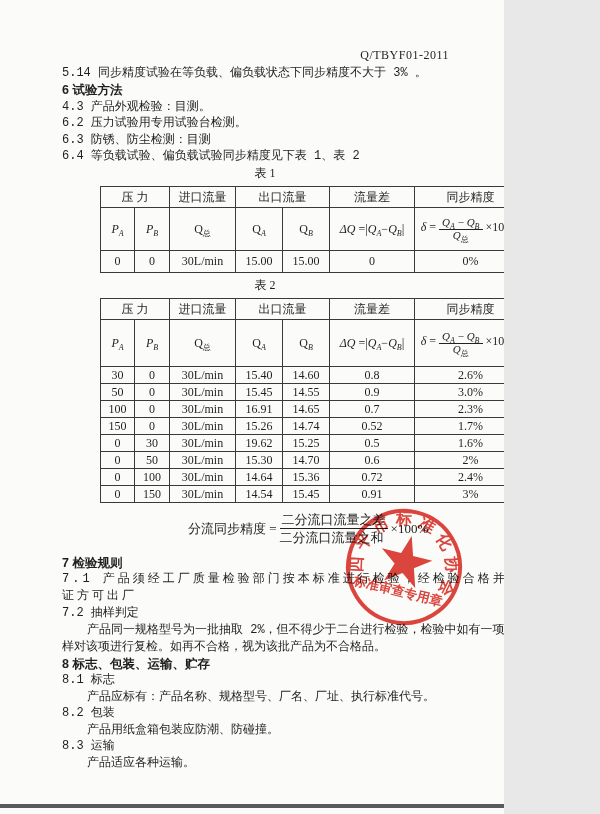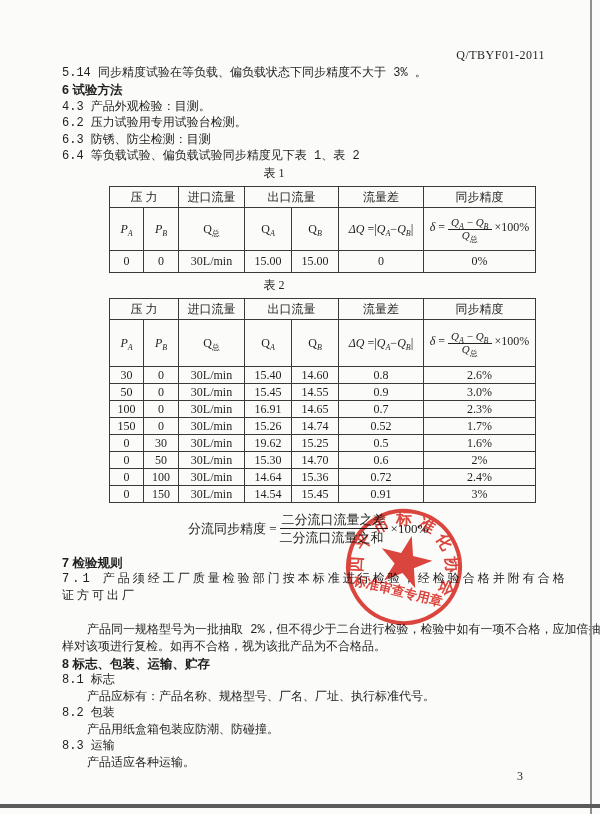--- a/index.html
+++ b/index.html
@@ -1,30 +1,30 @@
 <!DOCTYPE html>
 <html><head>
 <meta charset="utf-8">
 <style>
   html,body{margin:0;padding:0;background:#e8e8e8;}
-  .page{position:relative;width:600px;height:814px;background:#fbfbf9;overflow:hidden;
+  .page{position:relative;width:504px;height:814px;background:#fbfbf9;overflow:hidden;
         font-family:"Liberation Serif","DejaVu Serif",serif;color:#1f1f1f;}
   .line{position:absolute;left:62px;width:486px;font-size:12px;line-height:15px;white-space:nowrap;font-family:Liberation Mono, monospace;}
   .indent{padding-left:25px;}
   .heading{font-family:"Liberation Sans","DejaVu Sans",sans-serif;font-weight:bold;font-size:12.5px;}
   .spread{letter-spacing:3px;}
   .doc-number{position:absolute;top:48px;right:55px;font-size:12px;letter-spacing:.5px;}
   .page-number{position:absolute;top:769px;left:517px;font-size:12px;}
 
   
   .edge-right{position:absolute;top:0;left:590px;width:2px;height:814px;background:#8f8f8f;}
   .edge-bottom{position:absolute;top:804px;left:0;width:600px;height:4px;background:#5a5a5a;}
 
   
-  .twrap{position:absolute;left:72px;width:427px;padding-left:37px;}
+  .twrap{position:absolute;left:63px;width:427px;padding-left:37px;}
   .tcaption{width:426px;text-align:center;font-size:12px;position:relative;left:-48px;margin-bottom:4px;}
   table{border-collapse:collapse;table-layout:fixed;width:427px;}
   th,td{border:1px solid #3a3a3a;text-align:center;vertical-align:middle;
         font-size:12px;font-weight:normal;padding:0;overflow:hidden;}
   thead .h1 th{height:20px;}
   #t1 .h2 th{height:42px;}
   #t2 .h2 th{height:46px;}
   #t1 tbody td{height:21px;}
   #t2 tbody td{height:16px;}
   i{font-family:"Liberation Serif",serif;}
@@ -242,20 +242,21 @@
     <span class="frac">
       <span class="num">二分流口流量之差</span><br>
       <span>二分流口流量之和</span>
     </span>
     <span>×100%</span>
   </div>
 
   <div class="line heading" style="top:556px">7 检验规则</div>
   <div class="line spread" style="top:572px">7.1 产品须经工厂质量检验部门按本标准进行检验，经检验合格并附有合格</div>
   <div class="line spread" style="top:589px">证方可出厂</div>
+  <div class="line" style="top:606px">7.2 抽样判定</div>
   <div class="line indent" style="top:623px">产品同一规格型号为一批抽取 2%，但不得少于二台进行检验，检验中如有一项不合格，应加倍抽</div>
   <div class="line" style="top:640px">样对该项进行复检。如再不合格，视为该批产品为不合格品。</div>
   <div class="line heading" style="top:657px">8 标志、包装、运输、贮存</div>
   <div class="line" style="top:673px">8.1 标志</div>
   <div class="line indent" style="top:690px">产品应标有：产品名称、规格型号、厂名、厂址、执行标准代号。</div>
   <div class="line" style="top:706px">8.2 包装</div>
   <div class="line indent" style="top:723px">产品用纸盒箱包装应防潮、防碰撞。</div>
   <div class="line" style="top:739px">8.3 运输</div>
   <div class="line indent" style="top:756px">产品适应各种运输。</div>
 

